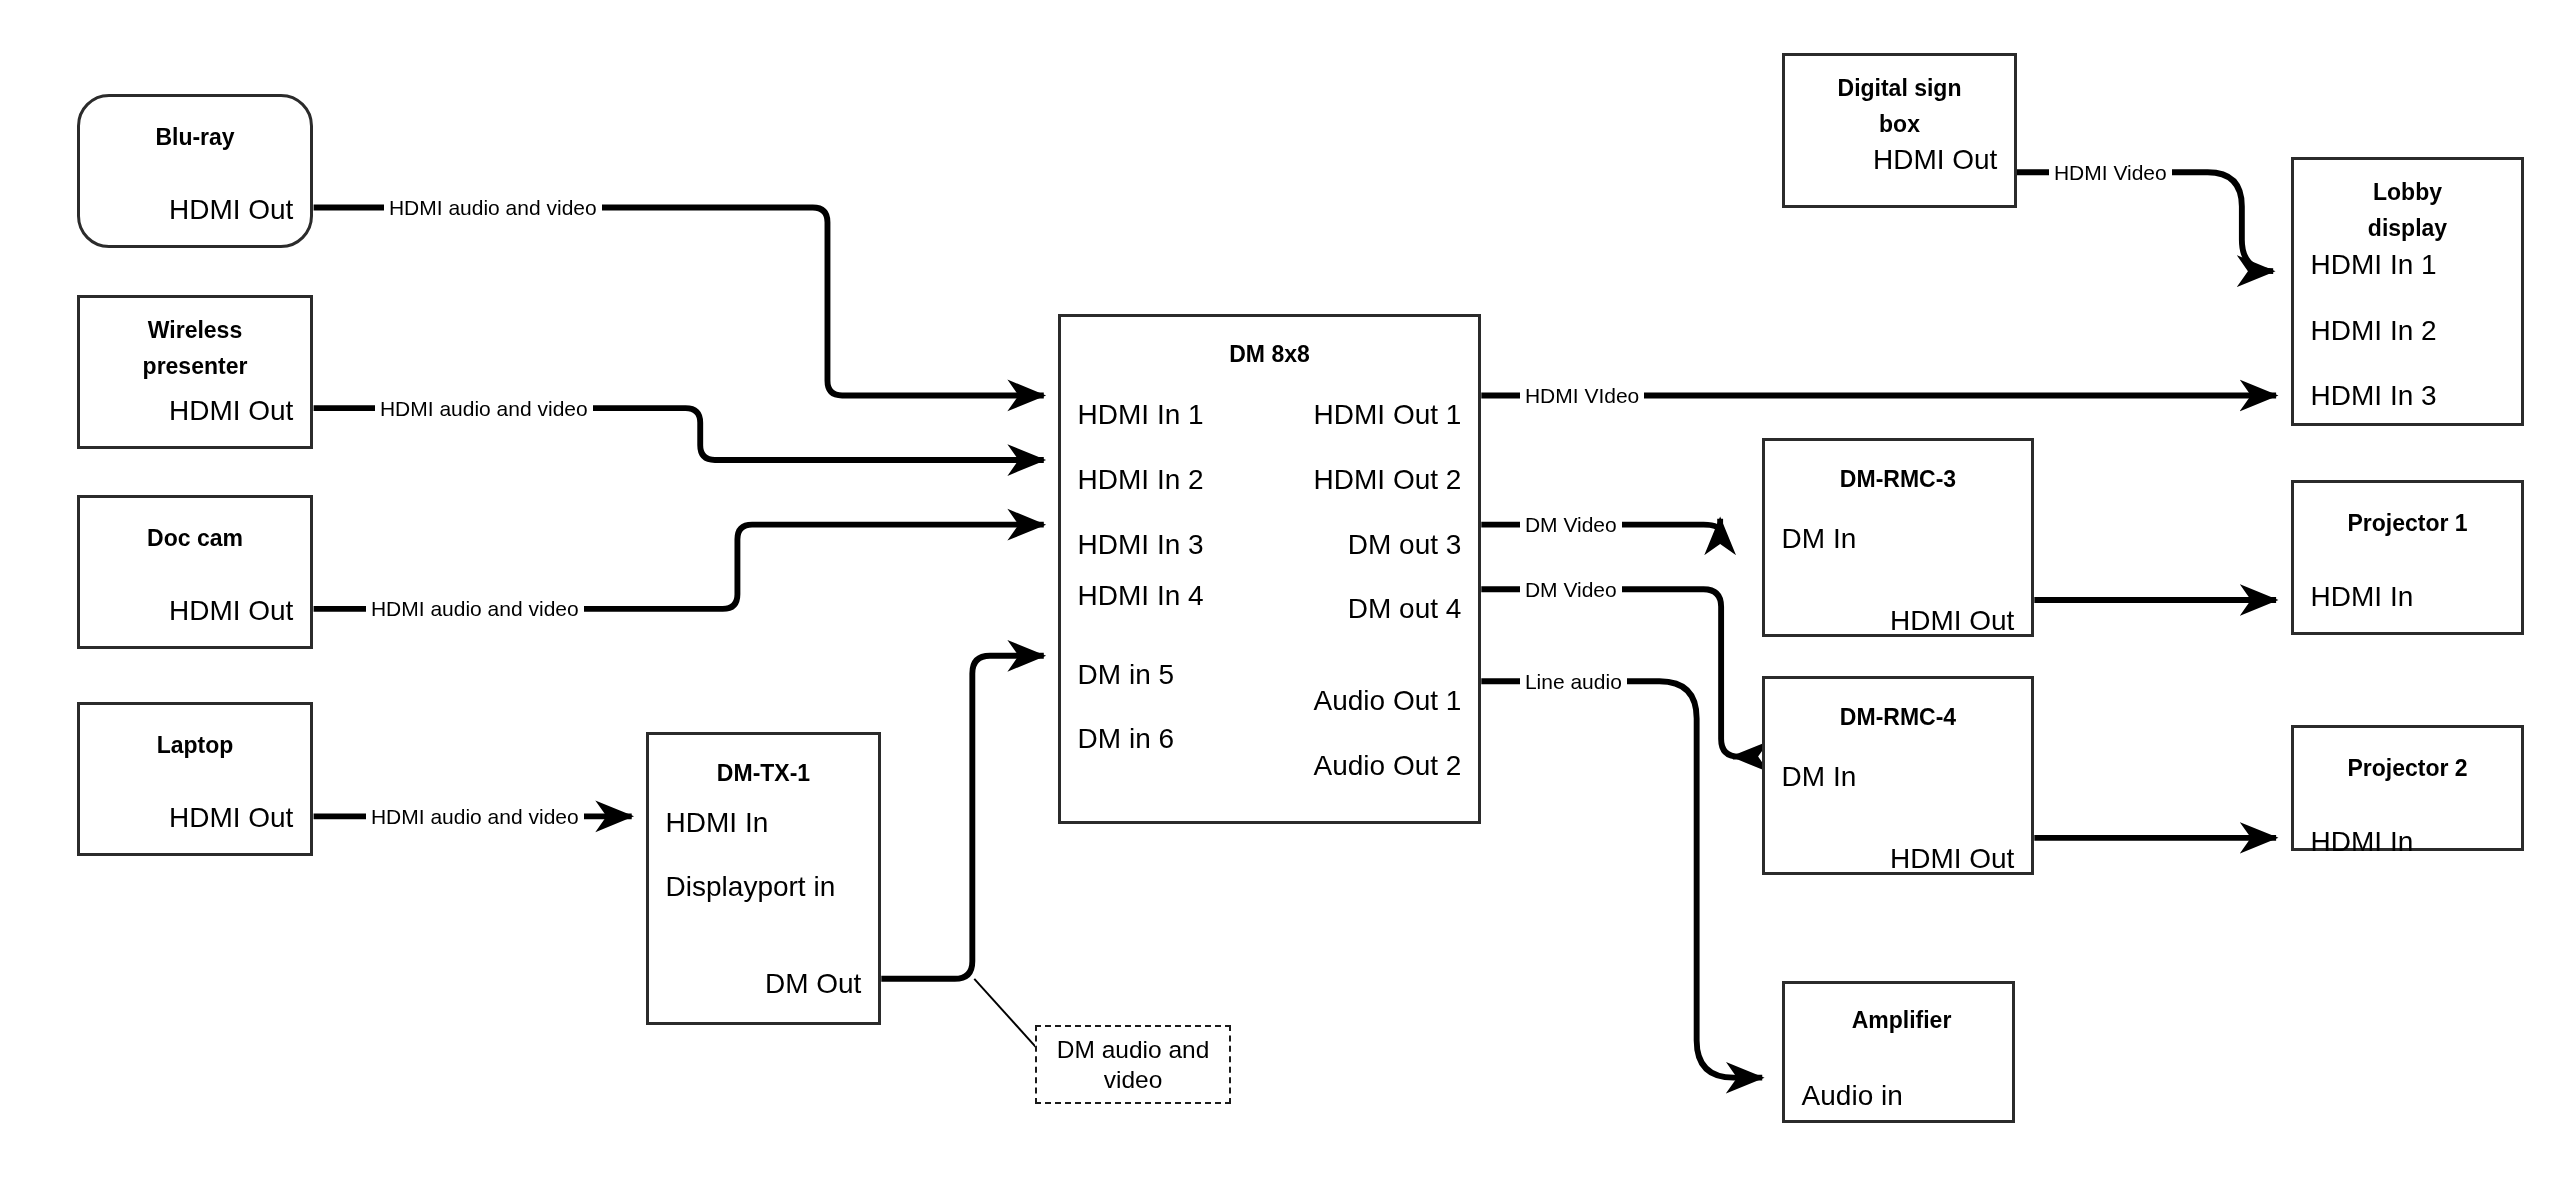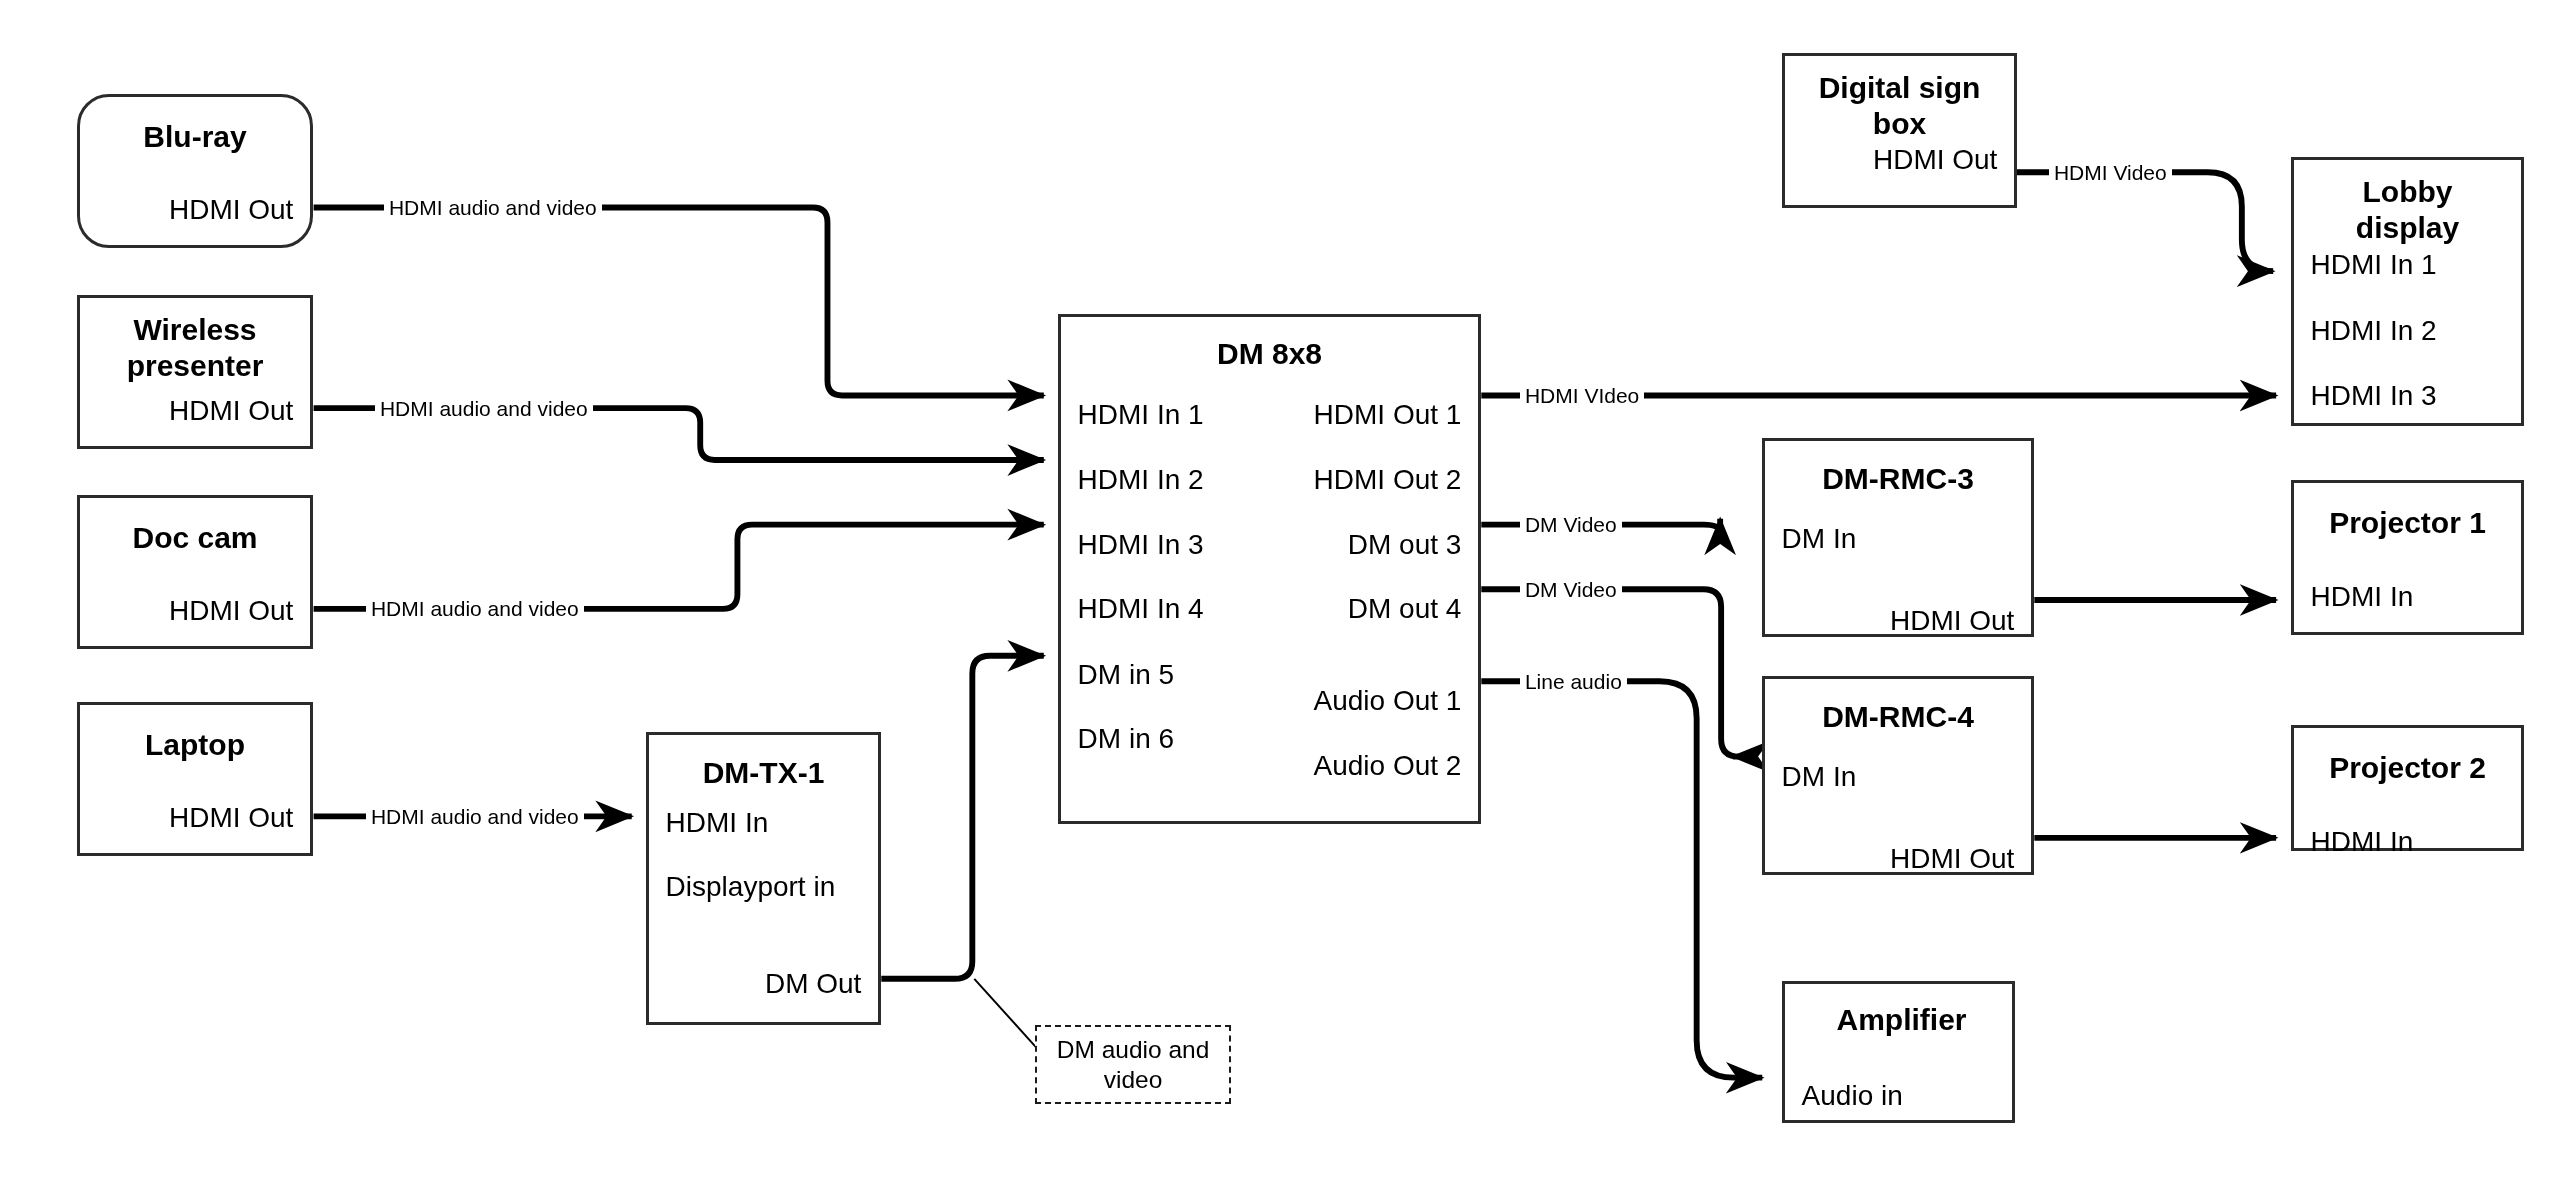--- a/index.html
+++ b/index.html
@@ -28,21 +28,21 @@
     border: 3.9px solid #2b2b2b;
     background: #ffffff;
     z-index: 3;
   }
   .node-title {
     position: absolute;
     left: 0;
     right: 0;
     text-align: center;
     font-weight: bold;
-    font-size: 30px;
+    font-size: 23px;
     line-height: 36px;
     color: #000000;
     white-space: pre-line;
   }
   .port {
     position: absolute;
     font-size: 28px;
     line-height: 33px;
     color: #000000;
     white-space: nowrap;
@@ -124,21 +124,21 @@
         <div class="node-title" style="top: 19.6px;">DM-TX-1</div>
         <div class="port left" style="top: 71px;">HDMI In</div>
         <div class="port left" style="top: 135px;">Displayport in</div>
         <div class="port right" style="top: 232px;">DM Out</div>
       </div>
       <div class="node" style="left: 1058px; top: 314px; width: 423px; height: 510px;">
         <div class="node-title" style="top: 18.6px;">DM 8x8</div>
         <div class="port left" style="top: 81px;">HDMI In 1</div>
         <div class="port left" style="top: 146px;">HDMI In 2</div>
         <div class="port left" style="top: 211px;">HDMI In 3</div>
-        <div class="port left" style="top: 275px;">HDMI In 4</div>
+        <div class="port left" style="top: 262px;">HDMI In 4</div>
         <div class="port left" style="top: 341px;">DM in 5</div>
         <div class="port left" style="top: 405px;">DM in 6</div>
         <div class="port right" style="top: 81px;">HDMI Out 1</div>
         <div class="port right" style="top: 146px;">HDMI Out 2</div>
         <div class="port right" style="top: 211px;">DM out 3</div>
         <div class="port right" style="top: 275px;">DM out 4</div>
         <div class="port right" style="top: 367px; text-align: center;">Audio Out 1</div>
         <div class="port right" style="top: 432px;">Audio Out 2</div>
       </div>
       <div class="node" style="left: 1782px; top: 53px; width: 235px; height: 155px;">

